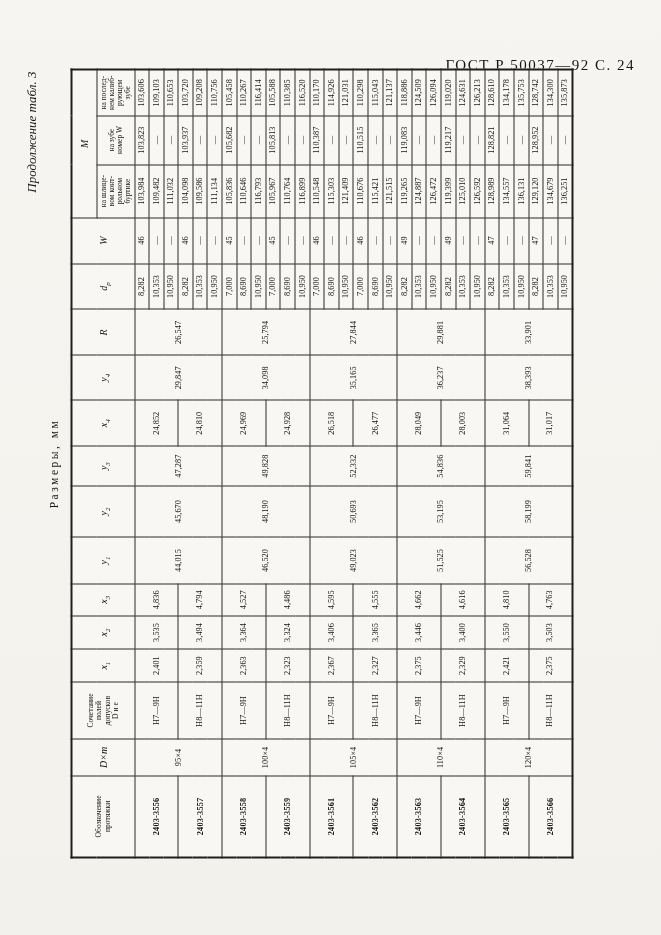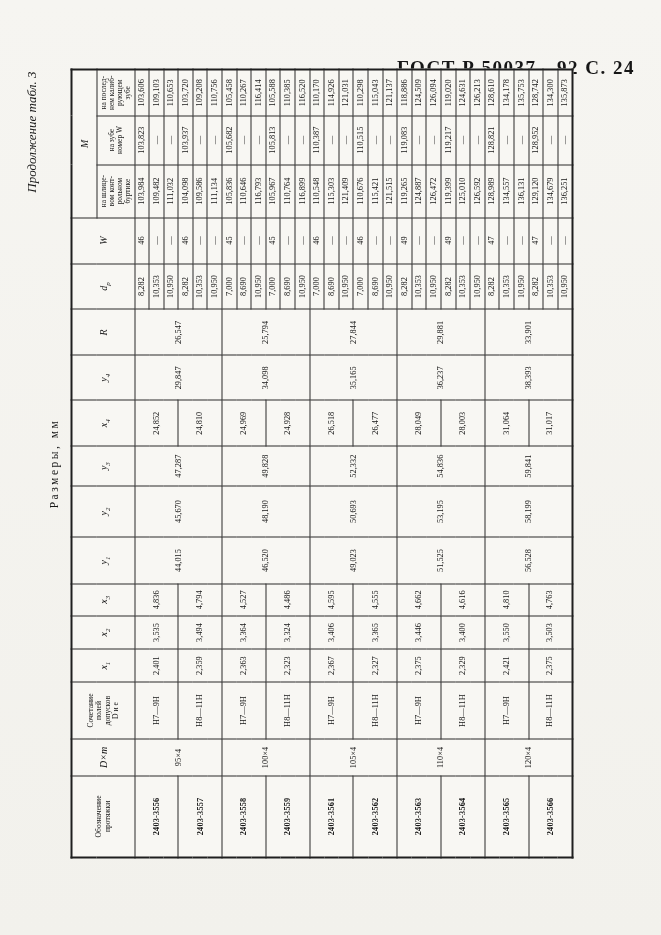--- a/index.html
+++ b/index.html
@@ -1,19 +1,19 @@
 <!DOCTYPE html>
 <html><head>
 <meta charset="utf-8">
 <style>
   *{box-sizing:border-box;margin:0;padding:0}
   html,body{width:661px;height:935px}
   body{background:#f4f3ef;font-family:"Liberation Serif","DejaVu Serif",serif;color:#161616;position:relative;overflow:hidden}
   .page{position:absolute;inset:0;background:linear-gradient(180deg,#f6f5f1 0%,#f2f1ec 100%)}
-  .gost-header{position:absolute;top:57px;right:26px;font-weight:bold;font-size:19px;letter-spacing:1.5px;white-space:nowrap}
+  .gost-header{position:absolute;top:57px;right:26px;font-weight:normal;font-size:15px;letter-spacing:1.5px;white-space:nowrap}
   .rotated{position:absolute;left:-94px;top:186px;width:790px;height:555px;transform:rotate(-90deg)}
   .continuation{text-align:right;font-style:italic;font-size:13px;height:24px;padding-right:3px}
   .units{text-align:center;font-size:11.5px;letter-spacing:2.5px;height:23px}
   table.bt{border-collapse:collapse;table-layout:fixed;width:100%;border:2px solid #1f1f1f;background:#f8f7f3}
   table.bt th,table.bt td{border:1px solid #2a2a2a;text-align:center;vertical-align:middle;padding:0;overflow:hidden;white-space:pre-line}
   thead tr.hr1{height:25px}
   thead tr.hr2{height:38px}
   tbody tr{height:14.6px}
   th{font-weight:normal}
   .hw{font-size:7.6px;line-height:1.12}

